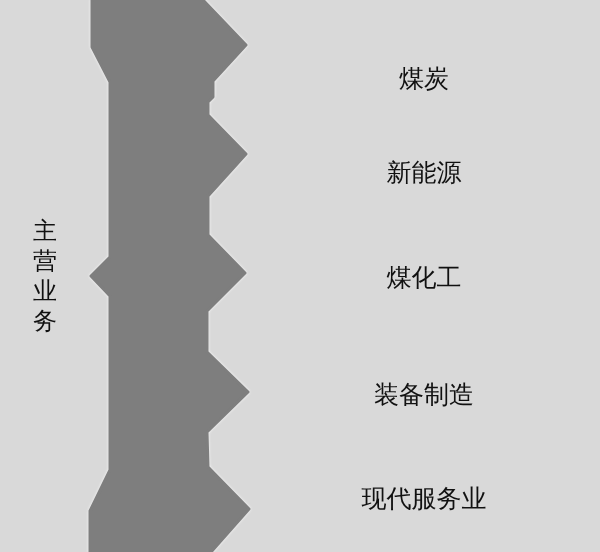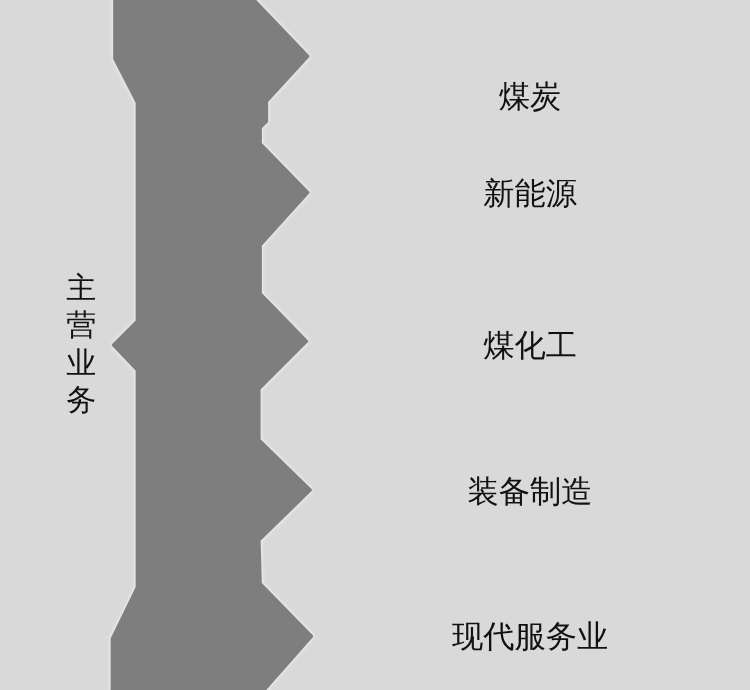--- a/index.html
+++ b/index.html
@@ -30,35 +30,34 @@
     position: absolute;
     left: 31px;
     top: 216px;
     width: 28px;
     font-size: 24px;
     line-height: 30px;
     letter-spacing: 0;
     text-align: center;
     word-break: break-all;
     white-space: normal;
-    margin-left: 20px;
   }
   .branch-label {
     position: absolute;
     left: 424px;
     transform: translate(-50%, -50%);
     font-size: 25px;
     line-height: 27px;
     white-space: nowrap;
   }
   .bl-0 { top: 42px; margin-top: 36px; }
-  .bl-1 { top: 156px; }
+  .bl-1 { top: 172px; }
   .bl-2 { top: 277px; }
   .bl-3 { top: 394px; }
-  .bl-4 { top: 510px; }
+  .bl-4 { top: 498px; }
 </style>
 </head>
 <body>
 
 <div class="screen">
 
   <svg class="banner-svg" viewBox="0 0 600 552" xmlns="http://www.w3.org/2000/svg">
     <polygon points="92,0 203,0 246,45 213,81 213,97 208,102 208,115 246,154 208,196 208,235 245,273 207,311 207,352 248,392 207,432 208,467 249,509 211,552 90,552 90,511 110,470 110,296 91,276 110,257 110,82 92,47" stroke="#7e7e7e" stroke-width="3" stroke-linejoin="round" fill="#7e7e7e"></polygon>
   </svg>
 

